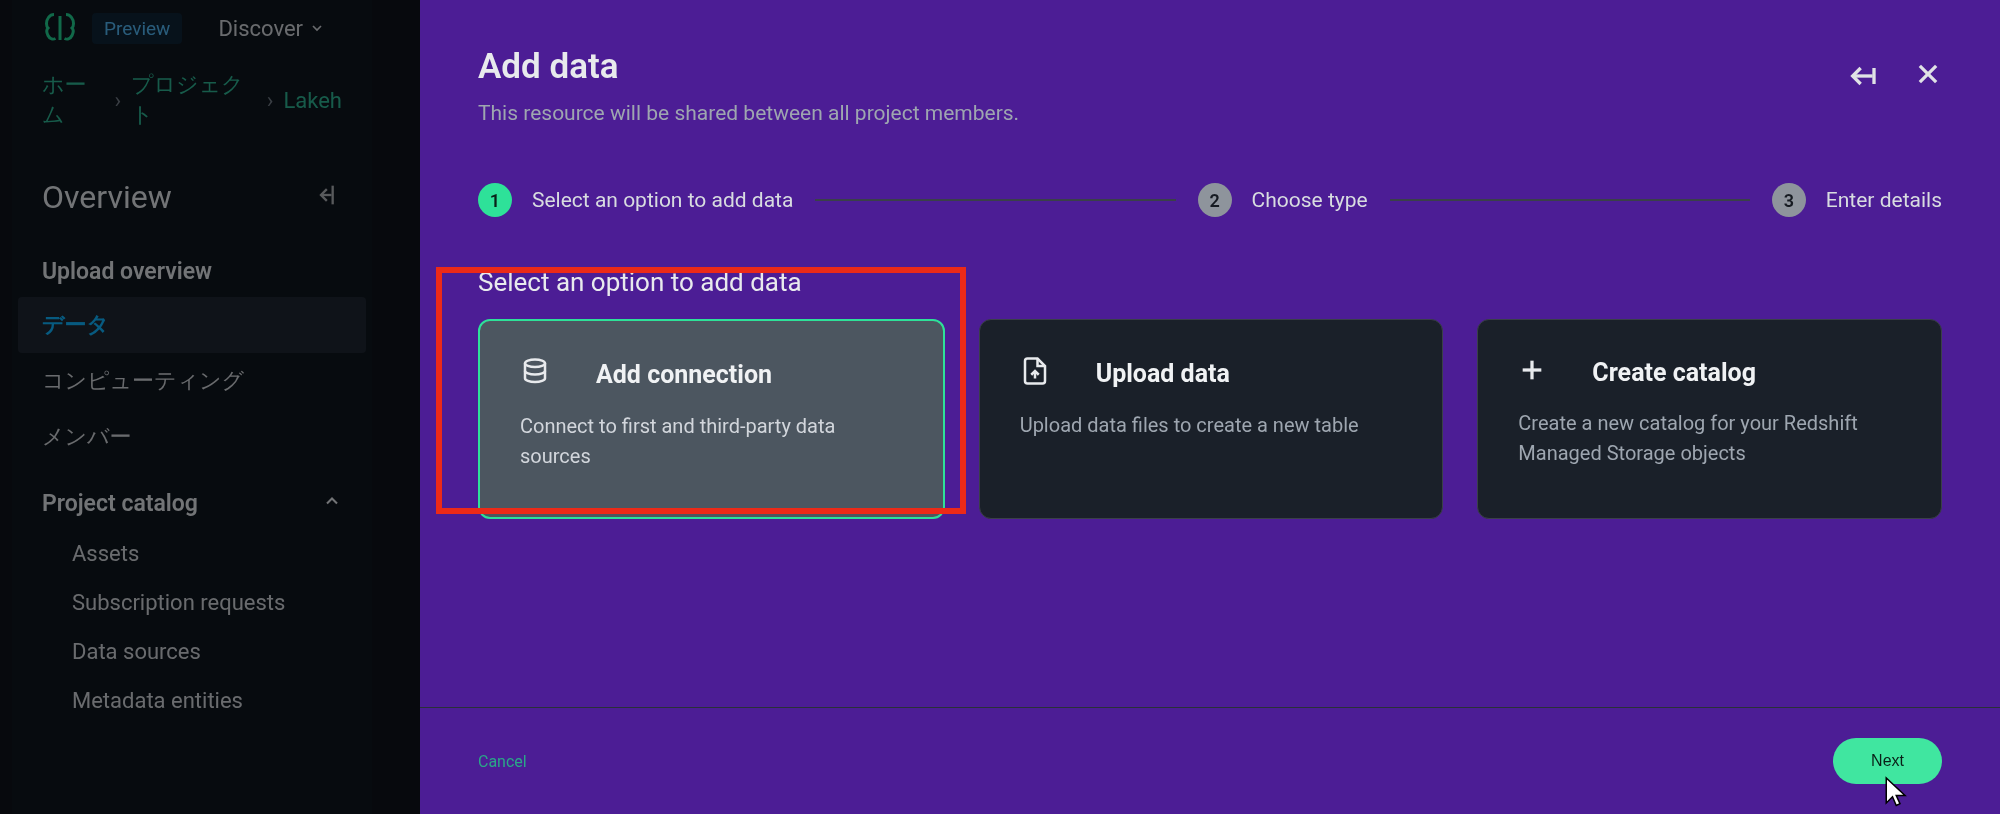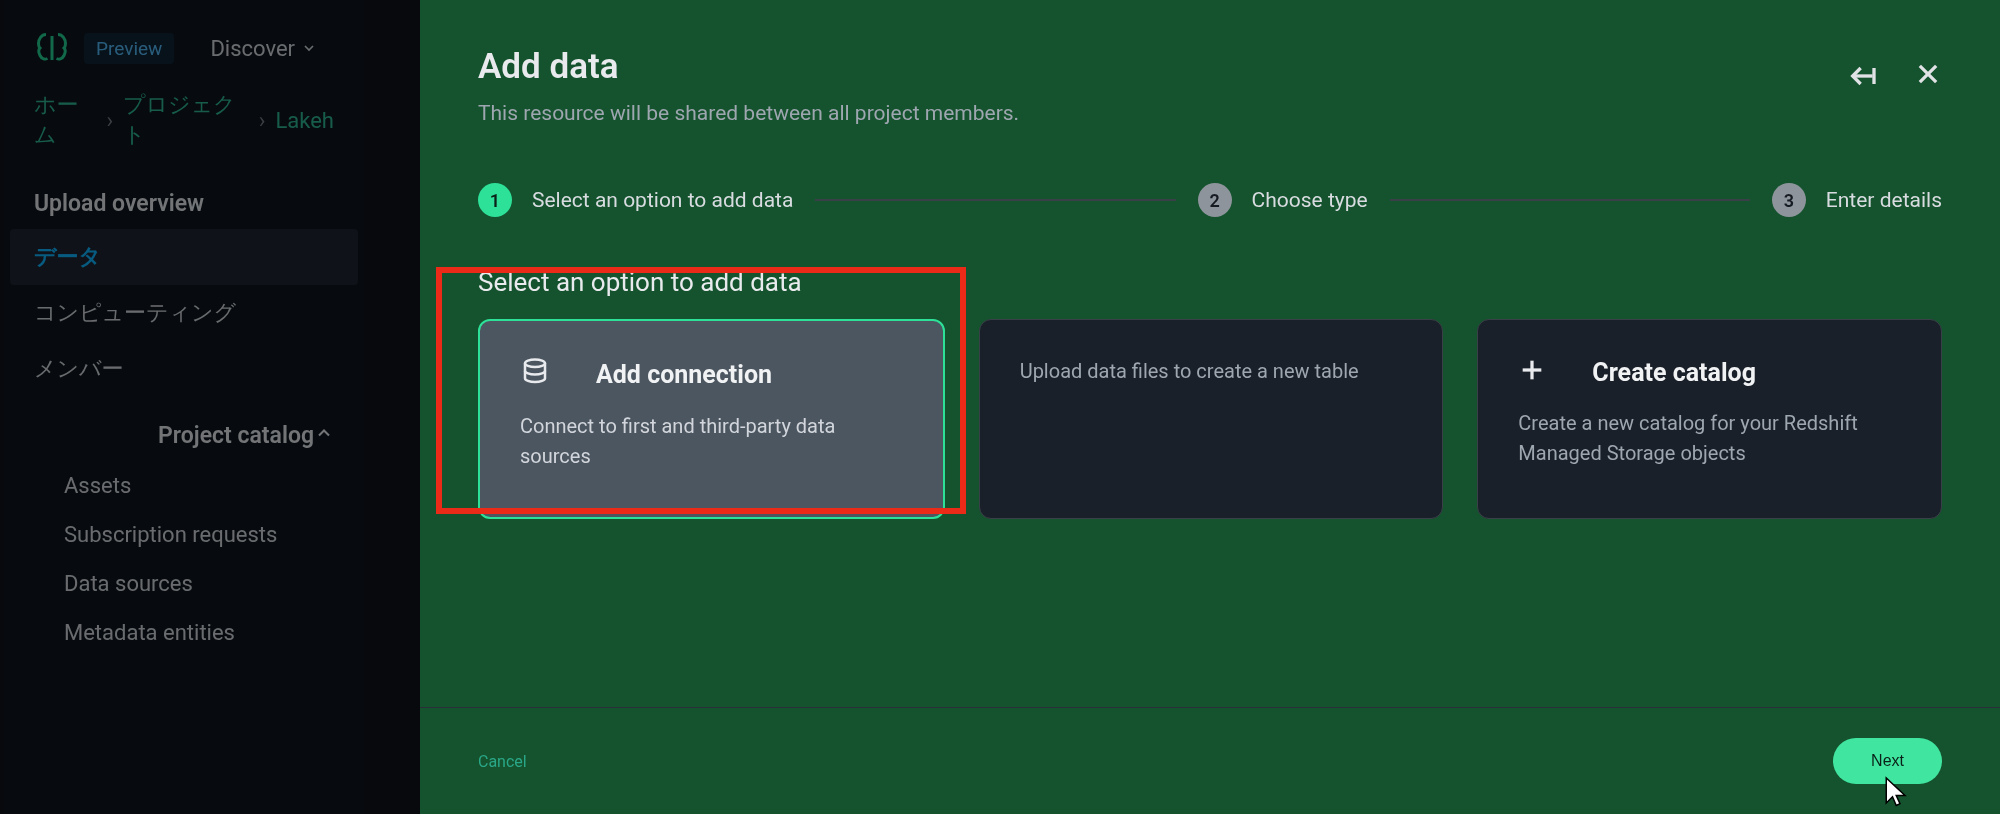--- a/index.html
+++ b/index.html
@@ -10,24 +10,23 @@
       font-family: -apple-system, BlinkMacSystemFont, "Segoe UI", Roboto, sans-serif;
       color: #d0d4d8;
       overflow: hidden;
       position: relative;
     }
     .bg-dim { position: absolute; inset: 0; background: rgba(0,0,0,0.45); z-index: 5; }
 
     
     .sidebar {
       position: absolute;
-      left: 4px; top: 0;
+      left: 12px; top: 0;
       width: 360px; height: 814px;
       background: #0e141c;
-      padding-top: 20px;
       z-index: 1;
     }
     .top-bar {
       display: flex;
       align-items: center;
       gap: 14px;
       padding: 10px 30px;
     }
     .logo {
       width: 36px; height: 36px;
@@ -91,34 +90,34 @@
       font-weight: bold;
     }
     .nav-sub {
       font-size: 22px;
       padding: 12px 30px 12px 60px;
       color: #c0c4c8;
       cursor: pointer;
     }
     .catalog-head {
       display: flex;
-      justify-content: flex-end;
+      justify-content: space-between;
       align-items: center;
       padding: 25px 30px 12px;
       font-size: 23px;
       font-weight: 600;
       color: #d0d4d8;
     }
 
     
     .panel {
       position: absolute;
       left: 420px; top: 0;
       right: 0; bottom: 0;
-      background: #14532d;
+      background: #4c1d95;
       z-index: 10;
       display: flex;
       flex-direction: column;
     }
     .panel-head {
       padding: 46px 58px 18px;
       display: flex;
       justify-content: space-between;
       align-items: flex-start;
     }
@@ -289,20 +288,30 @@
           <polyline points="6 9 12 15 18 9"></polyline>
         </svg>
     </span>
   </div>
   <div class="breadcrumb">
     <span>ホーム</span>
     <span class="sep">›</span>
     <span>プロジェクト</span>
     <span class="sep">›</span>
     <span>Lakeh</span>
+  </div>
+  <div class="overview-head">
+    <span class="overview-title">Overview</span>
+    <span class="collapse-icon">
+      <svg width="28" height="28" viewBox="0 0 24 24" fill="none" stroke="currentColor" stroke-width="2">
+          <line x1="16" y1="4" x2="16" y2="20"></line>
+          <polyline points="11 7 6 12 11 17"></polyline>
+          <line x1="6" y1="12" x2="15" y2="12"></line>
+        </svg>
+    </span>
   </div>
   <div class="nav-section">
     <div class="nav-heading">Upload overview</div>
     <div class="nav-item active">データ</div>
     <div class="nav-item">コンピューティング</div>
     <div class="nav-item">メンバー</div>
     <div class="catalog-head">
       <span>Project catalog</span>
       <span>
         <svg width="20" height="20" viewBox="0 0 24 24" fill="none" stroke="currentColor" stroke-width="2.5">
@@ -369,20 +378,31 @@
                 <ellipse cx="12" cy="5" rx="8" ry="3"></ellipse>
                 <path d="M4 5v6c0 1.66 3.58 3 8 3s8-1.34 8-3V5"></path>
                 <path d="M4 11v6c0 1.66 3.58 3 8 3s8-1.34 8-3v-6"></path>
               </svg>
           </span>
           <span class="card-title">Add connection</span>
         </div>
         <div class="card-desc">Connect to first and third-party data sources</div>
       </div>
       <div class="card">
+        <div class="card-head">
+          <span class="icon">
+            <svg width="30" height="30" viewBox="0 0 24 24" fill="none" stroke="currentColor" stroke-width="2">
+                <path d="M14 2H6a2 2 0 0 0-2 2v16a2 2 0 0 0 2 2h12a2 2 0 0 0 2-2V8z"></path>
+                <polyline points="14 2 14 8 20 8"></polyline>
+                <line x1="12" y1="18" x2="12" y2="12"></line>
+                <polyline points="9 15 12 12 15 15"></polyline>
+              </svg>
+          </span>
+          <span class="card-title">Upload data</span>
+        </div>
         <div class="card-desc">Upload data files to create a new table</div>
       </div>
       <div class="card">
         <div class="card-head">
           <span class="icon">
             <svg width="28" height="28" viewBox="0 0 24 24" fill="none" stroke="currentColor" stroke-width="2.8">
                 <line x1="12" y1="4" x2="12" y2="20"></line>
                 <line x1="4" y1="12" x2="20" y2="12"></line>
               </svg>
           </span>

